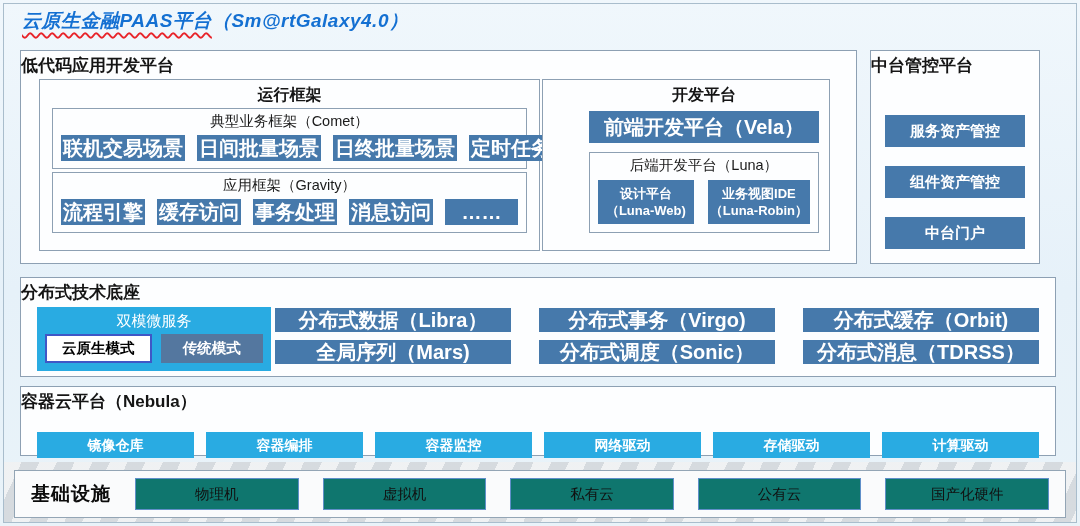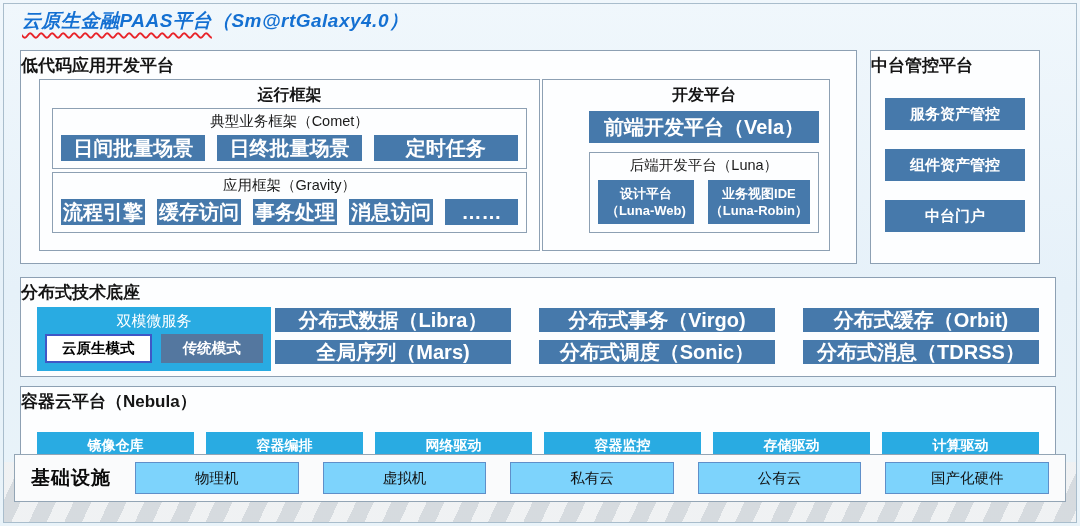--- a/index.html
+++ b/index.html
@@ -27,57 +27,57 @@
   .panel{position:absolute;background:#fdfeff;border:1px solid #8da0b3;box-sizing:border-box;}
   .sec-title{text-align:left;font-weight:bold;font-size:17px;color:#151515;padding-top:4px;line-height:22px;}
   .sub-title{text-align:center;font-weight:bold;font-size:16px;color:#151515;padding-top:4px;line-height:21px;}
   .box{border:1px solid #8da0b3;background:#fdfeff;box-sizing:border-box;}
   .label{text-align:center;font-size:14.5px;color:#1a1a1a;line-height:19px;}
   .btn-row{display:flex;}
   .btn-steel{flex:1;background:#4679ab;color:#fff;text-align:center;font-size:20px;font-weight:600;
     padding:4px 2px;line-height:18px;white-space:nowrap;}
   .btn-cyan{flex:1;background:#29abe2;color:#fff;text-align:center;font-size:14px;font-weight:600;
     padding:4px 2px;line-height:18px;white-space:nowrap;}
-  .btn-outline{flex:1;background:#7dd3fc;border:1px solid #5f8fc9;color:#111;text-align:center;
+  .btn-outline{flex:1;background:#0f766e;border:1px solid #5f8fc9;color:#111;text-align:center;
     font-size:14.5px;padding:6px 2px;line-height:18px;box-sizing:border-box;}
 
   
   #lowcode{left:20px;top:50px;width:837px;height:214px;}
   #lowcode .cols{display:flex;gap:2px;padding:2px 10px 0 18px;}
   #runtime{width:501px;height:172px;}
   #devplat{width:288px;height:172px;padding-left:36px;}
   #comet,#gravity{margin:3px 12px 0 12px;padding:3px 8px 7px 8px;}
   #comet .btn-row,#gravity .btn-row{gap:12px;margin-top:4px;}
   
   #vela{margin:6px 10px 0 10px;padding:7px 2px;flex:none;display:block;}
   #luna{margin:9px 10px 0 10px;padding:3px 8px 8px 8px;}
   #luna .btn-row{gap:14px;margin-top:5px;}
   #luna .btn-steel{font-size:13px;line-height:17px;padding:5px 2px;}
   
   #midplat{left:870px;top:50px;width:170px;height:214px;}
   #midplat .btn-steel{display:block;margin:0 14px;padding:7px 2px;font-size:15px;}
   #midplat .btn-steel + .btn-steel{margin-top:19px;}
-  #midplat .first{margin-top:21px;}
+  #midplat .first{margin-top:38px;}
   
   #distrib{left:20px;top:277px;width:1036px;height:100px;}
   #distrib .content{display:flex;gap:4px;padding:3px 16px 0 16px;}
   #dualmode{width:234px;background:#29abe2;padding:2px 8px 8px 8px;box-sizing:border-box;}
   #dualmode .label{color:#fff;font-size:15px;padding:2px 0 4px 0;}
   #dualmode .btn-row{gap:9px;}
   .btn-white{flex:1;background:#fff;border:2px solid #3f57c6;color:#000;font-weight:700;
     font-size:14.5px;text-align:center;padding:3px 0;line-height:19px;box-sizing:border-box;}
   .btn-muted{flex:1;background:#54779f;color:#fff;font-weight:700;font-size:14.5px;text-align:center;
     padding:5px 0;line-height:19px;}
   #distgrid{flex:1;display:grid;grid-template-columns:repeat(3,1fr);gap:8px 28px;align-content:start;margin-top:1px;}
   #distgrid .btn-steel{padding:3px 2px;}
   
   #containerbox{left:20px;top:386px;width:1036px;height:70px;}
   #containerbox .btn-row{gap:12px;padding:0 16px;margin-top:19px;}
   
-  #infrabar{position:absolute;left:14px;top:454px;width:1052px;height:48px;background:#fafbfc;
+  #infrabar{position:absolute;left:14px;top:470px;width:1052px;height:48px;background:#fafbfc;
     border:1px solid #93a5b5;box-sizing:border-box;display:flex;align-items:center;gap:24px;padding:0 16px;}
   #infrabar .bar-label{font-size:19px;font-weight:bold;color:#0b0b0b;white-space:nowrap;letter-spacing:1px;}
 </style>
 </head>
 <body>
 
 <div class="footer-band"></div>
 <div class="outer-frame"></div>
 
 <div class="page-title">
@@ -87,20 +87,21 @@
 <div class="panel" id="lowcode">
   <div class="sec-title">低代码应用开发平台</div>
   <div class="cols">
 
     <div class="box" id="runtime">
       <div class="sub-title">运行框架</div>
 
       <div class="box" id="comet">
         <div class="label">典型业务框架（Comet）</div>
         <div class="btn-row">
+          <div class="btn-steel">联机交易场景</div>
           <div class="btn-steel">日间批量场景</div>
           <div class="btn-steel">日终批量场景</div>
           <div class="btn-steel">定时任务</div>
         </div>
       </div>
 
       <div class="box" id="gravity">
         <div class="label">应用框架（Gravity）</div>
         <div class="btn-row">
           <div class="btn-steel">流程引擎</div>
@@ -159,22 +160,22 @@
       <div class="btn-steel">分布式消息（TDRSS）</div>
     </div>
   </div>
 </div>
 
 <div class="panel" id="containerbox">
   <div class="sec-title">容器云平台（Nebula）</div>
   <div class="btn-row">
     <div class="btn-cyan">镜像仓库</div>
     <div class="btn-cyan">容器编排</div>
+    <div class="btn-cyan">容器监控</div>
     <div class="btn-cyan">网络驱动</div>
-    <div class="btn-cyan">容器监控</div>
     <div class="btn-cyan">存储驱动</div>
     <div class="btn-cyan">计算驱动</div>
   </div>
 </div>
 
 <div id="infrabar">
   <div class="bar-label">基础设施</div>
   <div class="btn-outline">物理机</div>
   <div class="btn-outline">虚拟机</div>
   <div class="btn-outline">私有云</div>

